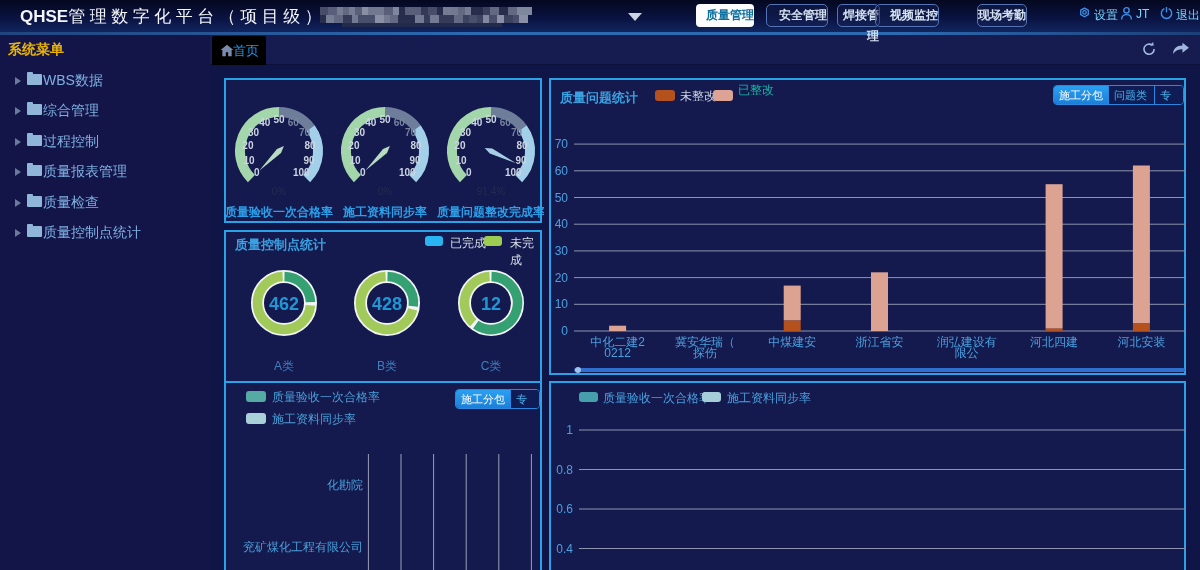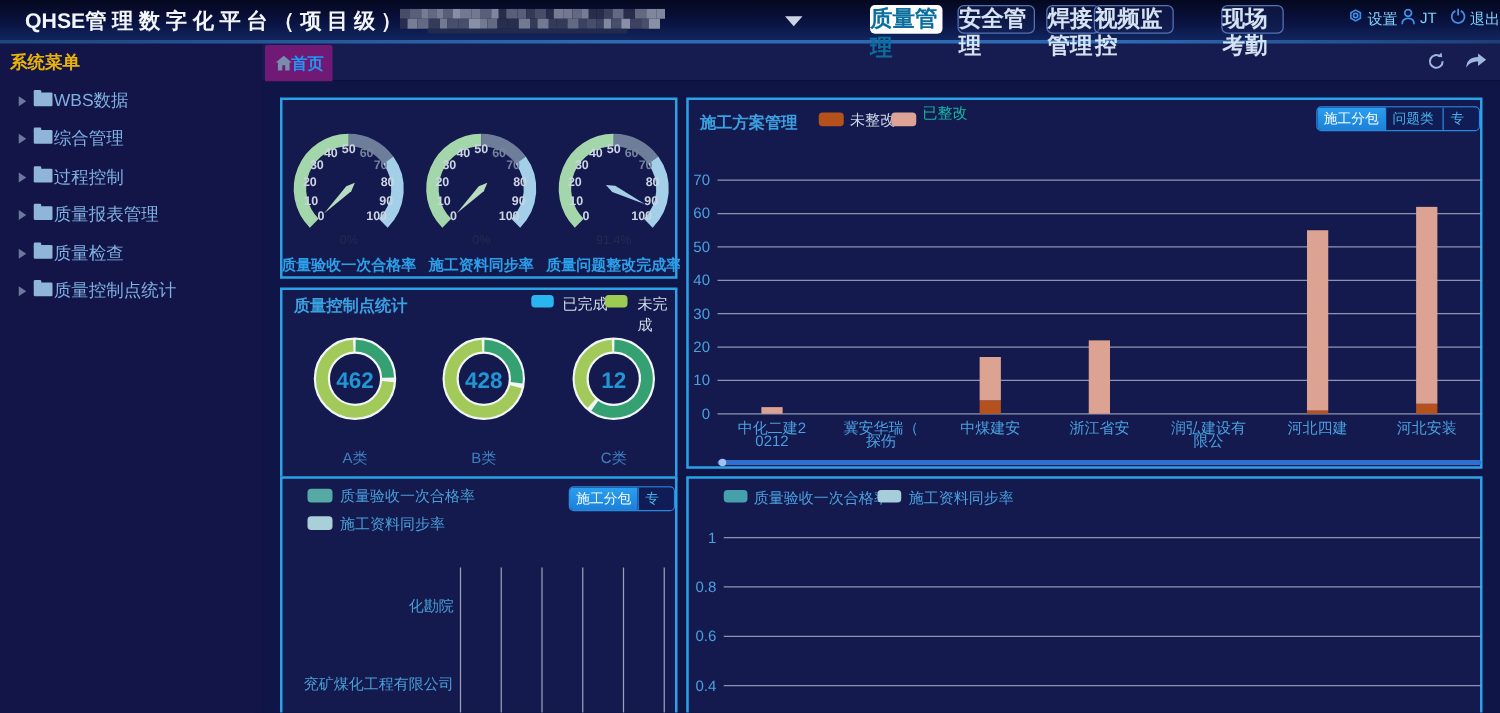--- a/index.html
+++ b/index.html
@@ -1,26 +1,26 @@
 <!DOCTYPE html>
 <html><head><meta charset="utf-8"><style>
 *{margin:0;padding:0;box-sizing:border-box}
 html,body{width:1200px;height:570px;overflow:hidden;background:#0f1546;font-family:"Liberation Sans",sans-serif;position:relative}
 .abs{position:absolute}
 .nav{left:0;top:0;width:1200px;height:32px;background:linear-gradient(180deg,#04081f 0%,#0a1240 55%,#11255e 100%)}
 .navline{left:0;top:32px;width:1200px;height:3px;background:linear-gradient(90deg,#20457e,#2c6ab2 40%,#2c6ab2 75%,#1d3f78)}
 .sidebar{left:0;top:35px;width:210px;height:535px;background:#131549}
 .tabstrip{left:210px;top:35px;width:990px;height:30px;background:#171c50;border-bottom:1px solid #0c113a}
 .content{left:210px;top:66px;width:990px;height:504px;background:#0f1546}
-.title{left:20px;top:5px;font-size:17px;font-weight:bold;color:#f2f5fa}.title b{letter-spacing:4.5px;font-weight:bold}
+.title{left:20px;top:5px;font-size:17px;font-weight:bold;color:#f2f5fa}.title b{letter-spacing:4.5px;font-weight:normal}
 .caret{left:628px;top:13px;width:0;height:0;border-left:7px solid transparent;border-right:7px solid transparent;border-top:8px solid #ccd3e3}
-.navbtn{top:4px;height:23px;border-radius:5px;border:1px solid #5573b4;background:rgba(22,36,88,.45);color:#d5e2f2;font-size:18px;font-weight:bold;text-align:left;line-height:21px}
+.navbtn{top:4px;height:23px;border-radius:5px;border:1px solid #5573b4;background:rgba(22,36,88,.45);color:#d5e2f2;font-size:12px;font-weight:bold;text-align:right;line-height:21px}
 .navbtn.on{background:#fdfdfe;border:none;color:#0a6f9e;line-height:23px;border-radius:4px}
 .navico{top:7px;color:#7dd3fc;font-size:12px}
-.tab{left:212px;top:36px;width:54px;height:29px;background:#701a75;border-radius:2px 2px 0 0;text-align:center;line-height:29px;font-size:13px;font-weight:bold;color:#2196f3}
+.tab{left:212px;top:36px;width:54px;height:29px;background:#000000;border-radius:2px 2px 0 0;text-align:center;line-height:29px;font-size:13px;font-weight:normal;color:#2196f3}
 .menu-item{left:0;height:30px;width:210px;color:#7fb0e0;font-size:14px;line-height:30px}
 .mcaret{position:absolute;left:15px;top:12px;width:0;height:0;border-top:4px solid transparent;border-bottom:4px solid transparent;border-left:6px solid #6a7a9a}
 .folder{position:absolute;left:27px;top:9px;width:15px;height:11px;background:#8fb6d8;border-radius:1px}
 .folder:before{content:"";position:absolute;left:0;top:-2px;width:6px;height:3px;background:#8fb6d8;border-radius:1px 1px 0 0}
 .mtext{position:absolute;left:43px}
 .panel{background:#141a4e;border:2px solid #2aa2e8}
 .ptitle{font-size:13px;font-weight:bold;color:#3aa0e0}
 .sw{position:absolute;border-radius:3px}
 .leglab{position:absolute;font-size:12px}
 .btngrp{position:absolute;display:flex;border:1px solid #2a87e0;border-radius:4px;overflow:hidden;height:20px}
@@ -253,21 +253,21 @@
       <line x1="207.6" y1="71" x2="207.6" y2="189" stroke="#9aa0b8" stroke-width="1"></line>
       <line x1="240.2" y1="71" x2="240.2" y2="189" stroke="#9aa0b8" stroke-width="1"></line>
       <line x1="272.8" y1="71" x2="272.8" y2="189" stroke="#9aa0b8" stroke-width="1"></line>
       <line x1="305.4" y1="71" x2="305.4" y2="189" stroke="#9aa0b8" stroke-width="1"></line>
       <text x="137" y="106" text-anchor="end" font-size="12" fill="#4a9fd8">化勘院</text>
       <text x="137" y="168" text-anchor="end" font-size="12" fill="#4a9fd8">兖矿煤化工程有限公司</text>
     </svg>
 </div>
 
 <div class="abs panel" style="left:549px;top:78px;width:637px;height:297px">
-  <div class="abs ptitle" style="left:9px;top:9px">施工方案管理</div>
+  <div class="abs ptitle" style="left:9px;top:9px">质量问题统计</div>
   <div class="sw" style="left:104px;top:10px;width:20px;height:11px;background:#b5511d"></div>
   <div class="leglab" style="left:129px;top:8px;color:#cdd5e4">未整改</div>
   <div class="sw" style="left:162px;top:10px;width:20px;height:11px;background:#dda395"></div>
   <div class="leglab" style="left:187px;top:2px;color:#14b8a6">已整改</div>
   <div class="btngrp" style="left:502px;top:5px">
       <div class="bg on">施工分包商</div>
       <div class="bg">问题类型</div>
       <div class="bg">专业</div>
     </div>
   <svg width="637" height="297" style="position:absolute;left:0;top:0">

